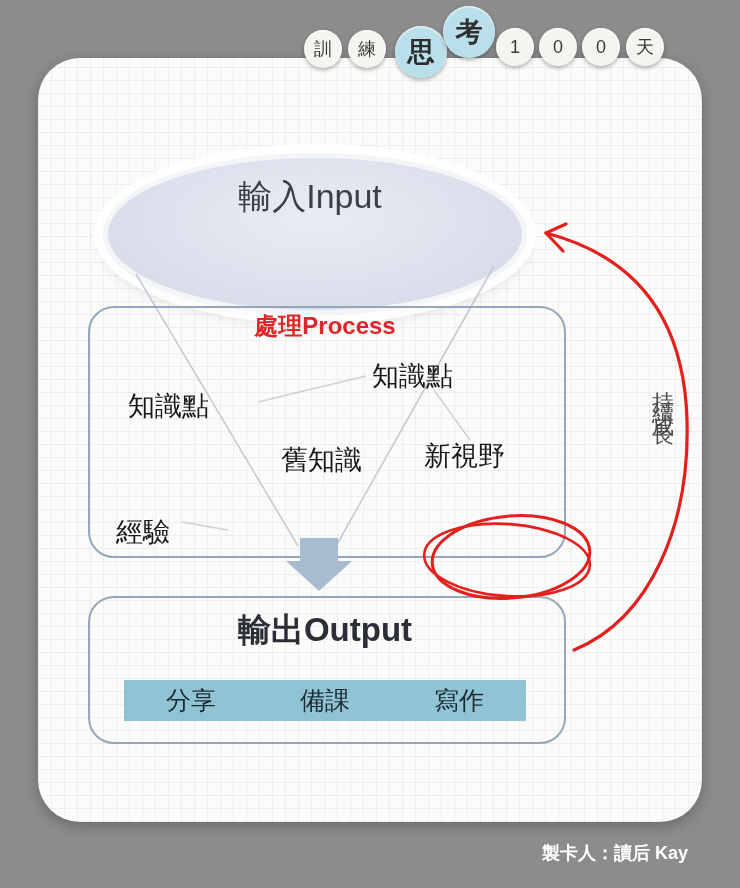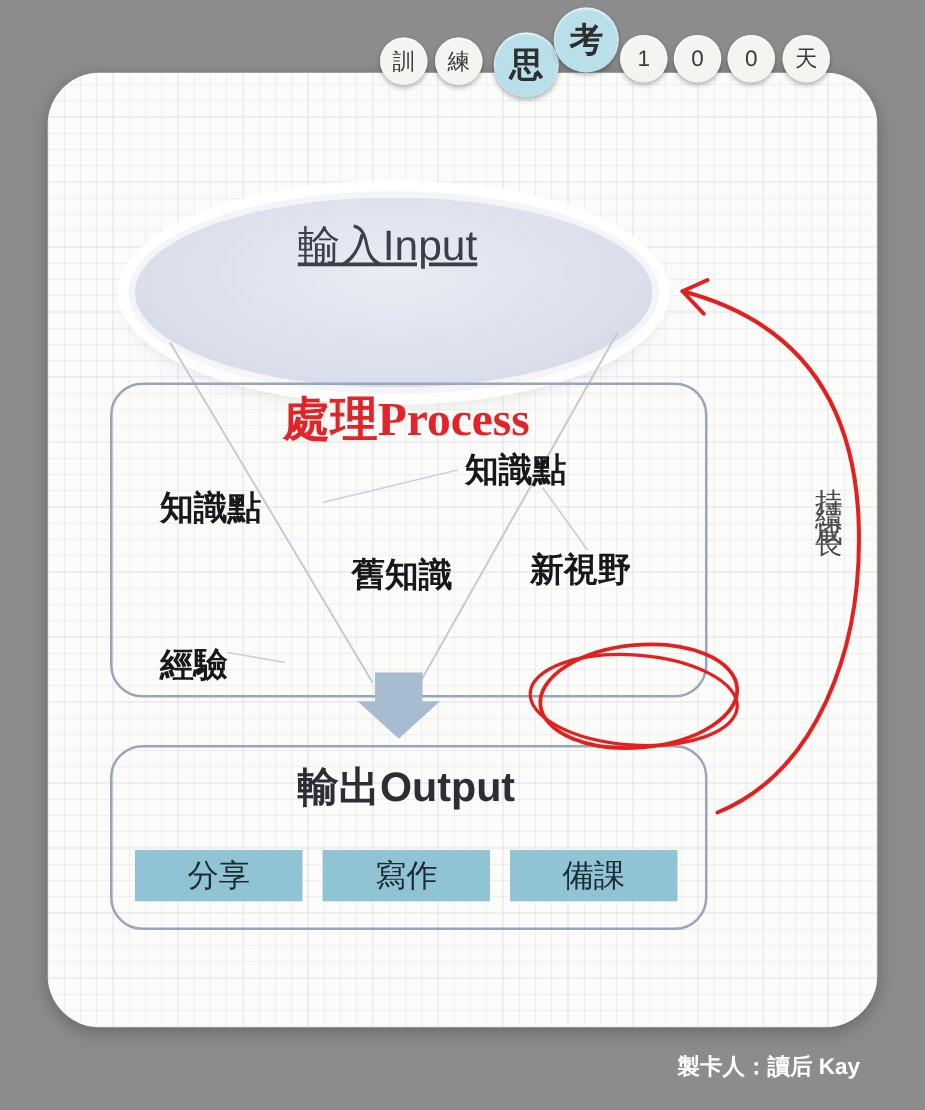--- a/index.html
+++ b/index.html
@@ -26,53 +26,53 @@
   .badge.large{width:52px;height:52px;font-size:27px;background:#b9dfeb;color:#2e2e2e;font-weight:600;}
   .ellipse{
     position:absolute;left:103px;top:153px;width:414px;height:152px;border-radius:50%;
     background:radial-gradient(ellipse at 50% 40%, #e9ecf4 0%, #dde1ed 55%, #d2d7e6 100%);
     border:5px solid #f4f5f7;
     box-shadow:0 0 0 9px rgba(255,255,255,0.92), 0 7px 14px rgba(120,126,142,0.28);
     z-index:2;
   }
   .input-label{
     position:absolute;left:103px;top:174px;width:414px;text-align:center;
-    font-size:34px;color:#3c3f49;font-weight:500;z-index:4;text-decoration:underline;
+    font-size:34px;color:#3c3f49;font-weight:500;z-index:4;
   }
   .lines-layer, .anno-layer{position:absolute;left:0;top:0;width:740px;height:888px;}
   .lines-layer{z-index:3;}
   .anno-layer{z-index:20;pointer-events:none;}
   .proc-box{
     position:absolute;left:88px;top:306px;width:474px;height:248px;
     border:2px solid #98a6bb;border-radius:26px;z-index:5;
   }
   .proc-title{
     position:absolute;left:88px;top:310px;width:474px;text-align:center;
-    font-size:38px;font-weight:600;color:#e02427;z-index:6;font-family:Liberation Serif, serif;
+    font-size:24px;font-weight:600;color:#e02427;z-index:6;
   }
   .proc-item{
-    position:absolute;font-size:27px;color:#17181a;font-weight:700;z-index:6;
+    position:absolute;font-size:27px;color:#17181a;font-weight:400;z-index:6;
   }
   .down-arrow-shaft{
     position:absolute;left:300px;top:538px;width:38px;height:25px;background:#a8bccf;z-index:7;
   }
   .down-arrow-head{
     position:absolute;left:286px;top:561px;width:0;height:0;z-index:7;
     border-left:33px solid transparent;border-right:33px solid transparent;border-top:30px solid #a8bccf;
   }
   .out-box{
     position:absolute;left:88px;top:596px;width:474px;height:144px;
     border:2px solid #98a6bb;border-radius:26px;z-index:5;
   }
   .out-title{
     position:absolute;left:88px;top:608px;width:474px;text-align:center;
     font-size:33px;color:#2b2e35;font-weight:600;z-index:6;
   }
   .out-tags{
-    position:absolute;left:88px;top:680px;width:474px;display:flex;justify-content:center;gap:16px;z-index:6;
+    position:absolute;left:88px;top:680px;width:474px;display:flex;justify-content:center;gap:0;z-index:6;
   }
   .out-tag{
     width:134px;height:41px;background:#90c4d4;display:flex;align-items:center;justify-content:center;
     font-size:25px;color:#1c2b33;font-weight:500;
   }
   .growth-note{
     position:absolute;left:648px;top:374px;writing-mode:vertical-rl;
     font-size:22px;color:#4a4a4a;letter-spacing:11px;z-index:6;
   }
   .credit{
@@ -119,31 +119,31 @@
   <line x1="434" y1="390" x2="470" y2="440" stroke="#ccd0d9" stroke-width="1.4"></line>
   <line x1="182" y1="522" x2="228" y2="530" stroke="#ccd0d9" stroke-width="1.4"></line>
 </svg>
 
 <div class="proc-box"></div>
 <div class="proc-title">處理Process</div>
 <div class="proc-item" style="left:128px;top:388px">知識點</div>
 <div class="proc-item" style="left:372px;top:358px">知識點</div>
 <div class="proc-item" style="left:281px;top:442px">舊知識</div>
 <div class="proc-item" style="left:424px;top:438px">新視野</div>
-<div class="proc-item" style="left:128px;top:514px">經驗</div>
+<div class="proc-item" style="left:116px;top:514px">經驗</div>
 
 <div class="down-arrow-shaft"></div>
 <div class="down-arrow-head"></div>
 
 <div class="out-box"></div>
 <div class="out-title">輸出Output</div>
 <div class="out-tags">
   <div class="out-tag">分享</div>
+  <div class="out-tag">備課</div>
   <div class="out-tag">寫作</div>
-  <div class="out-tag">備課</div>
 </div>
 
 <div class="growth-note">持續成長</div>
 
 <svg class="anno-layer" viewBox="0 0 740 888">
   <g stroke="#e4201e" fill="none" stroke-linecap="round">
     <ellipse cx="511" cy="557" rx="79" ry="41" stroke-width="3" transform="rotate(-5 511 557)"></ellipse>
     <ellipse cx="507" cy="560" rx="83" ry="36" stroke-width="2.6" transform="rotate(4 507 560)"></ellipse>
     <path d="M 574 650 C 652 618, 690 522, 687 420 C 684 316, 634 256, 546 233" stroke-width="3.2"></path>
     <path d="M 546 233 L 566 224 M 546 233 L 563 251" stroke-width="3.2"></path>

